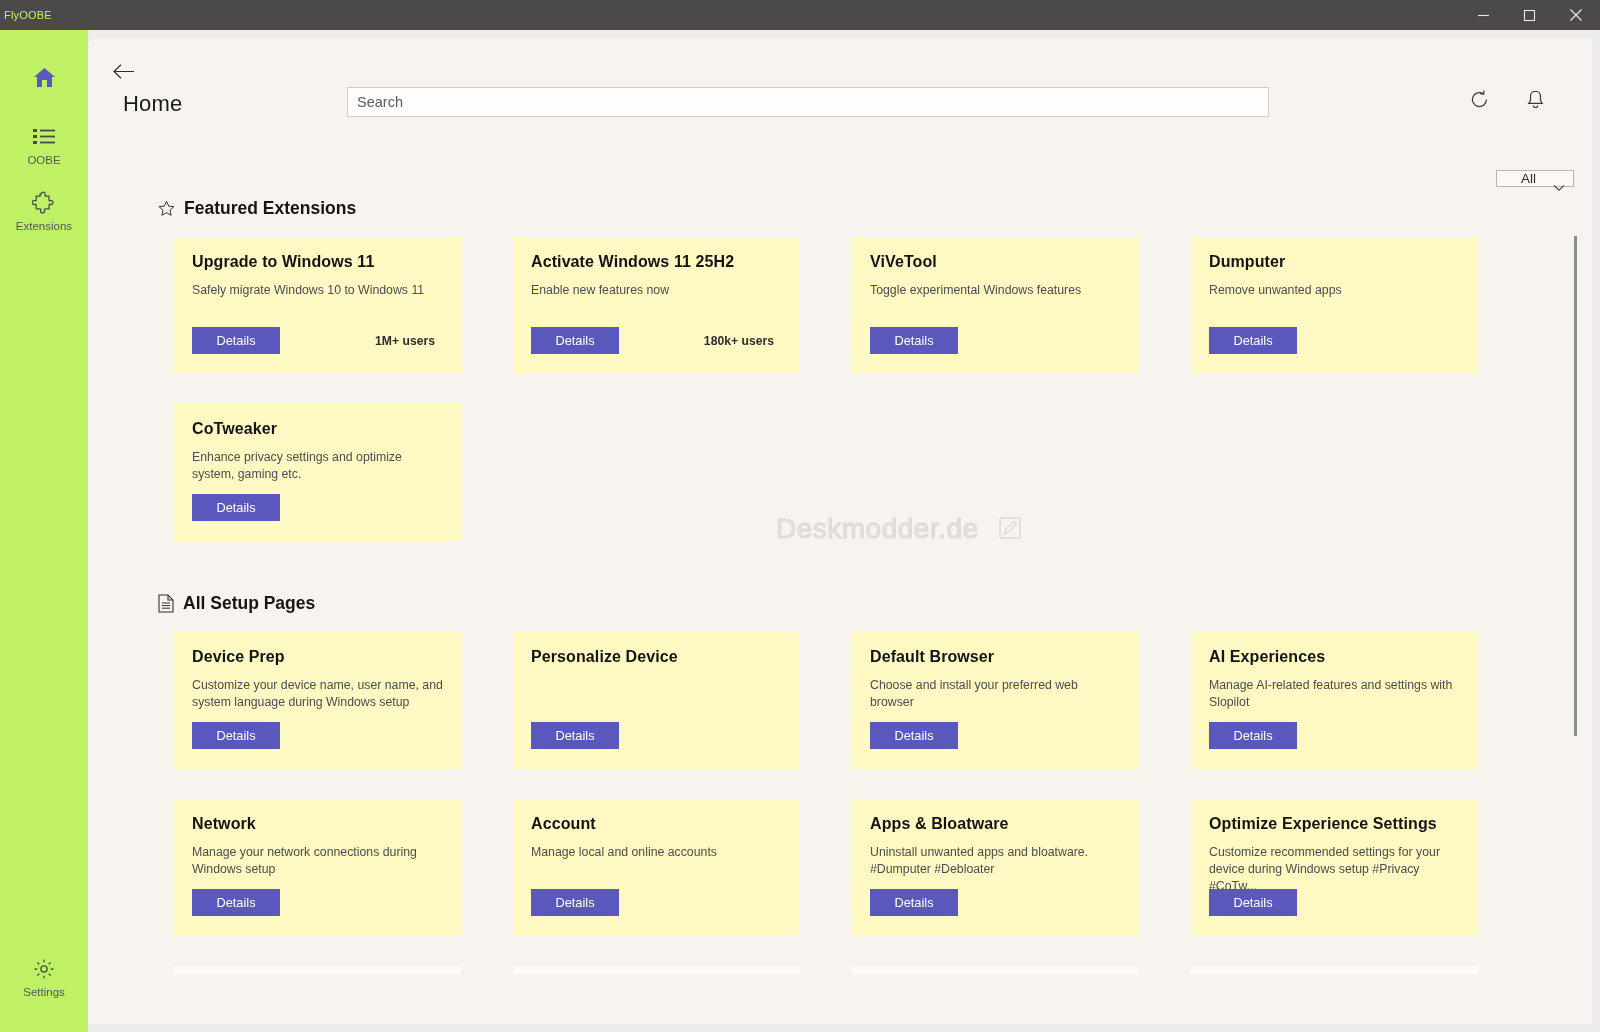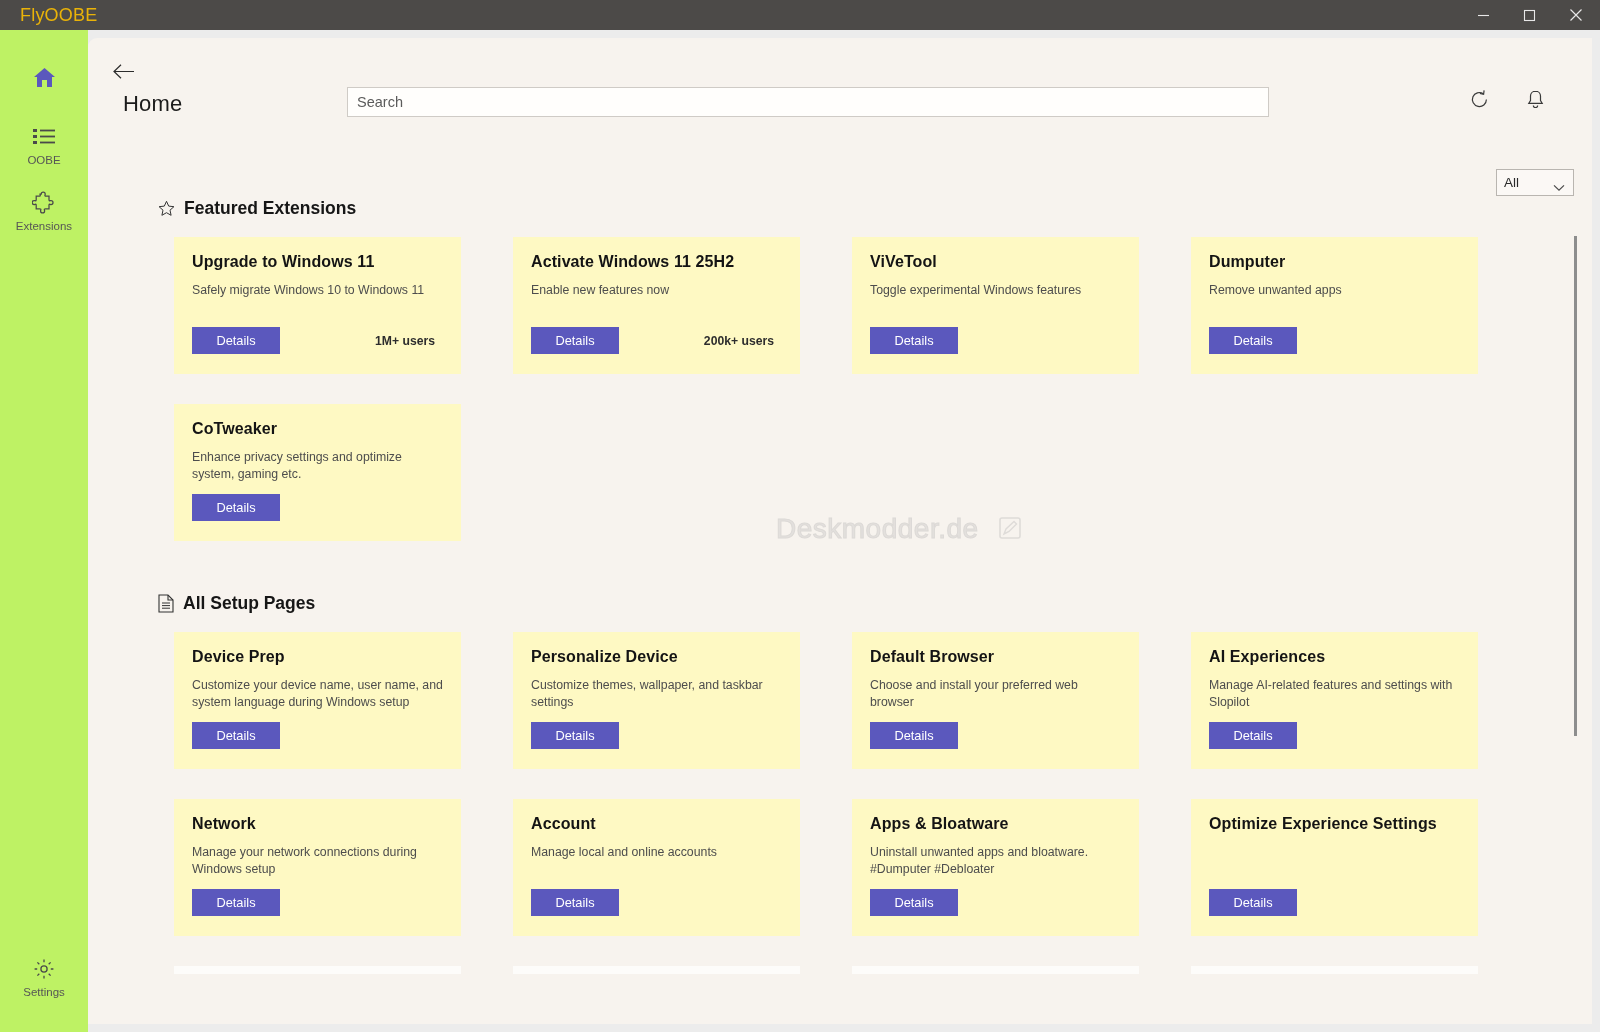--- a/index.html
+++ b/index.html
@@ -10,21 +10,21 @@
     background: #2b2b2b;
     overflow: hidden;
   }
 
   
   .titlebar {
     position: absolute; left: 0; top: 0; width: 1600px; height: 30px;
     background: #4c4a48; display: flex; align-items: center;
   }
   .titlebar-title {
-    color: #eab308; font-size: 18px; margin-left: 20px; letter-spacing: .2px;
+    color: #bef264; font-size: 11px; margin-left: 4px; letter-spacing: .2px;
   }
   .titlebar-spacer { flex: 1; }
   .win-btn {
     width: 46px; height: 30px; display: flex; align-items: center;
     justify-content: center; color: #e8e8e8;
   }
   .win-btn svg { display: block; }
   .win-btn.close { width: 48px; }
 
   
@@ -84,23 +84,23 @@
     width: 30px; height: 30px; display: flex; align-items: center;
     justify-content: center; background: transparent; border: none; cursor: pointer;
   }
 
   
   .filter-wrap {
     position: absolute; right: 18px; top: 131px;
     width: 78px; height: 27px;
   }
   .filter-select {
-    width: 78px; height: 27px; background: #fbf8f5;
+    width: 78px; height: 17px; background: #fbf8f5;
     border: 1px solid #b9b5b0; font-size: 13.5px; color: #2a2a2a;
-    padding-left: 7px; appearance: none;
+    padding-left: 24px; appearance: none;
     font-family: "Liberation Sans", sans-serif;
   }
   .filter-chev {
     position: absolute; right: 9px; top: 9px; pointer-events: none;
   }
 
   
   .scroll-area {
     position: absolute; left: 0; top: 160px; width: 1504px; height: 826px;
     overflow: hidden;
@@ -304,21 +304,21 @@
               <button class="details-btn">Details</button>
               <span class="users">1M+ users</span>
             </div>
           </div>
 
           <div class="card">
             <div class="card-title">Activate Windows 11 25H2</div>
             <div class="card-desc">Enable new features now</div>
             <div class="card-footer">
               <button class="details-btn">Details</button>
-              <span class="users">200k+ users</span>
+              <span class="users">180k+ users</span>
             </div>
           </div>
 
           <div class="card">
             <div class="card-title">ViVeTool</div>
             <div class="card-desc">Toggle experimental Windows features</div>
             <div class="card-footer">
               <button class="details-btn">Details</button>
               <span class="users"></span>
             </div>
@@ -359,21 +359,20 @@
           <div class="card">
             <div class="card-title">Device Prep</div>
             <div class="card-desc">Customize your device name, user name, and system language during Windows setup</div>
             <div class="card-footer">
               <button class="details-btn">Details</button>
             </div>
           </div>
 
           <div class="card">
             <div class="card-title">Personalize Device</div>
-            <div class="card-desc">Customize themes, wallpaper, and taskbar settings</div>
             <div class="card-footer">
               <button class="details-btn">Details</button>
             </div>
           </div>
 
           <div class="card">
             <div class="card-title">Default Browser</div>
             <div class="card-desc">Choose and install your preferred web browser</div>
             <div class="card-footer">
               <button class="details-btn">Details</button>
@@ -407,20 +406,21 @@
           <div class="card">
             <div class="card-title">Apps &amp; Bloatware</div>
             <div class="card-desc">Uninstall unwanted apps and bloatware. #Dumputer #Debloater</div>
             <div class="card-footer">
               <button class="details-btn">Details</button>
             </div>
           </div>
 
           <div class="card">
             <div class="card-title">Optimize Experience Settings</div>
+            <div class="card-desc">Customize recommended settings for your device during Windows setup #Privacy #CoTw...</div>
             <div class="card-footer">
               <button class="details-btn">Details</button>
             </div>
           </div>
         </div>
 
         <div class="sliver-row">
           <div class="card-sliver"></div>
           <div class="card-sliver"></div>
           <div class="card-sliver"></div>

